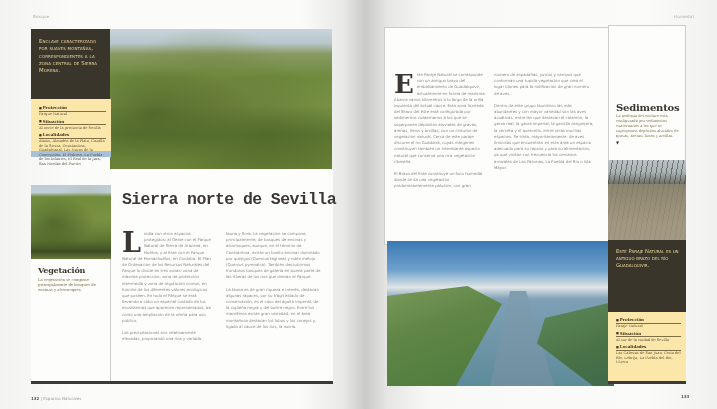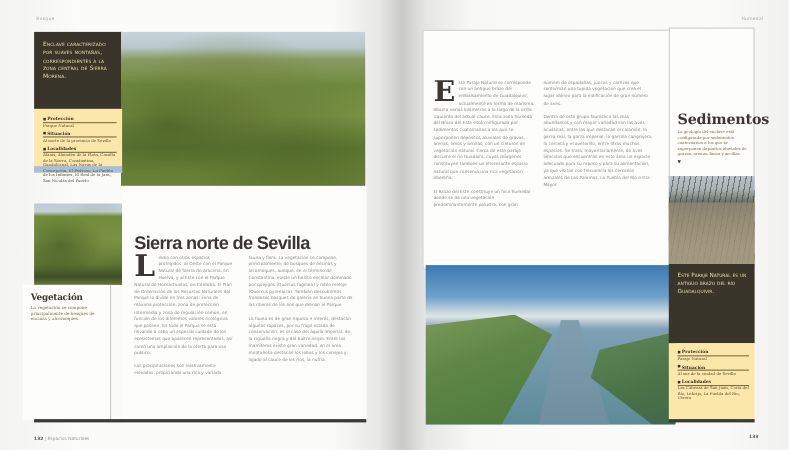--- a/index.html
+++ b/index.html
@@ -28,47 +28,47 @@
   .info-item { margin-bottom: 2px; }
   .info-label { font-family: "DejaVu Serif", serif; font-weight: bold; font-size: 4px; color: #3a3020; display: flex; align-items: center; gap: 1px; border-bottom: 0.5px solid #7d6e45; padding-bottom: 0.5px; }
   .info-label .bullet { font-size: 3px; }
   .info-value { font-family: "DejaVu Serif", serif; font-size: 3.6px; line-height: 4.5px; color: #5b503a; margin-top: 0.5px; }
 
   .photo-trees { position: absolute; left: 31px; top: 185px; width: 80px; height: 74px;
     background:
       radial-gradient(ellipse at 30% 50%, rgba(50,70,25,0.5) 0%, transparent 50%),
       radial-gradient(ellipse at 70% 40%, rgba(120,140,60,0.5) 0%, transparent 50%),
       linear-gradient(180deg, #bccbd6 0%, #c4d0d6 10%, #6f8c3b 16%, #7b9447 45%, #5c7331 75%, #3d4e25 90%, #6a7a3b 100%); }
-  .veg-box { position: absolute; left: 21px; top: 259px; width: 80px; height: 123px; background: #fdfdfc; border-right: 0.5px solid #ccc; padding: 6px 5px 0 7px; }
+  .veg-box { position: absolute; left: 31px; top: 259px; width: 80px; height: 123px; background: #fdfdfc; border-right: 0.5px solid #ccc; padding: 6px 5px 0 7px; }
   .veg-title { font-family: "DejaVu Serif", serif; font-weight: bold; font-size: 8px; color: #3a352b; letter-spacing: -0.2px; }
   .veg-text { font-family: "DejaVu Serif", serif; font-size: 3.8px; line-height: 5px; color: #7d6e45; margin-top: 2px; }
 
   .main-card-left { position: absolute; left: 111px; top: 169px; width: 222px; height: 213px; background: #fdfdfc; }
-  .title-left { position: absolute; left: 122px; top: 212px; font-family: Liberation Sans, sans-serif; font-weight: bold; font-size: 16.5px; color: #3b3631; letter-spacing: -0.6px; }
+  .title-left { position: absolute; left: 122px; top: 190px; font-family: Liberation Mono, monospace; font-weight: bold; font-size: 16.5px; color: #3b3631; letter-spacing: -0.6px; }
   .col { position: absolute; font-size: 3.9px; line-height: 6.2px; color: #8a8a8a; text-align: left; }
   .col p { margin-bottom: 6px; }
   .dropcap { float: left; font-family: "DejaVu Serif", serif; font-weight: bold; color: #3b3631; line-height: 0.85; margin-right: 3px; }
   .col-l1 { left: 122px; top: 231px; width: 92px; }
   .col-l2 { left: 226px; top: 231px; width: 96px; }
   .col-l1 .dropcap { font-size: 27px; margin-top: 1px; }
 
   .bottom-bar-left { position: absolute; left: 31px; top: 381px; width: 302px; height: 3px; background: #3a3a38; }
   .folio-left { position: absolute; left: 31px; top: 396px; font-size: 4px; color: #999; }
   .folio-left b { color: #555; font-weight: bold; }
 
   
   .main-card-right { position: absolute; left: 384px; top: 27px; width: 230px; height: 218px; background: #fdfdfc; border: 0.5px solid #ccc; }
   .title-right { position: absolute; left: 394px; top: 38px; font-family: "DejaVu Serif", serif; font-weight: bold; font-size: 16.5px; color: #3b3631; letter-spacing: -0.6px; }
   .col-r1 { left: 394px; top: 72px; width: 96px; }
   .col-r2 { left: 494px; top: 72px; width: 100px; }
   .col-r1 .dropcap { font-size: 26px; margin-top: 1px; }
 
   .side-card-right { position: absolute; left: 608px; top: 25px; width: 78px; height: 220px; background: #fdfdfc; border: 0.5px solid #ccc; }
   .sediment-box { position: absolute; left: 614px; top: 102px; width: 72px; height: 60px; padding: 0 2px; }
-  .sediment-title { font-family: "DejaVu Serif", serif; font-weight: bold; font-size: 13px; color: #3b3631; letter-spacing: -0.2px; }
+  .sediment-title { font-family: "DejaVu Serif", serif; font-weight: bold; font-size: 10px; color: #3b3631; letter-spacing: -0.2px; }
   .sediment-text { font-family: "DejaVu Serif", serif; font-size: 3.6px; line-height: 5px; color: #7d6e45; margin-top: 1px; }
   .sediment-arrow { font-size: 4px; color: #333; margin-top: 1px; }
 
   .photo-fence { position: absolute; left: 608px; top: 160px; width: 78px; height: 80px;
     background:
       repeating-linear-gradient(100deg, transparent 0px, transparent 4px, rgba(60,60,55,0.55) 4px, rgba(60,60,55,0.55) 5px),
       linear-gradient(180deg, #b9c3c8 0%, #aab3b5 15%, #6b6e66 30%, #8d8670 55%, #a59c85 80%, #9a917a 100%); }
   .photo-fence .mask { position: absolute; left: 0; top: 24px; width: 100%; height: 56px; background: linear-gradient(180deg, rgba(150,140,115,0.7), rgba(165,155,130,0.85)); }
 
   .photo-river { position: absolute; left: 387px; top: 241px; width: 227px; height: 145px; overflow: hidden;

